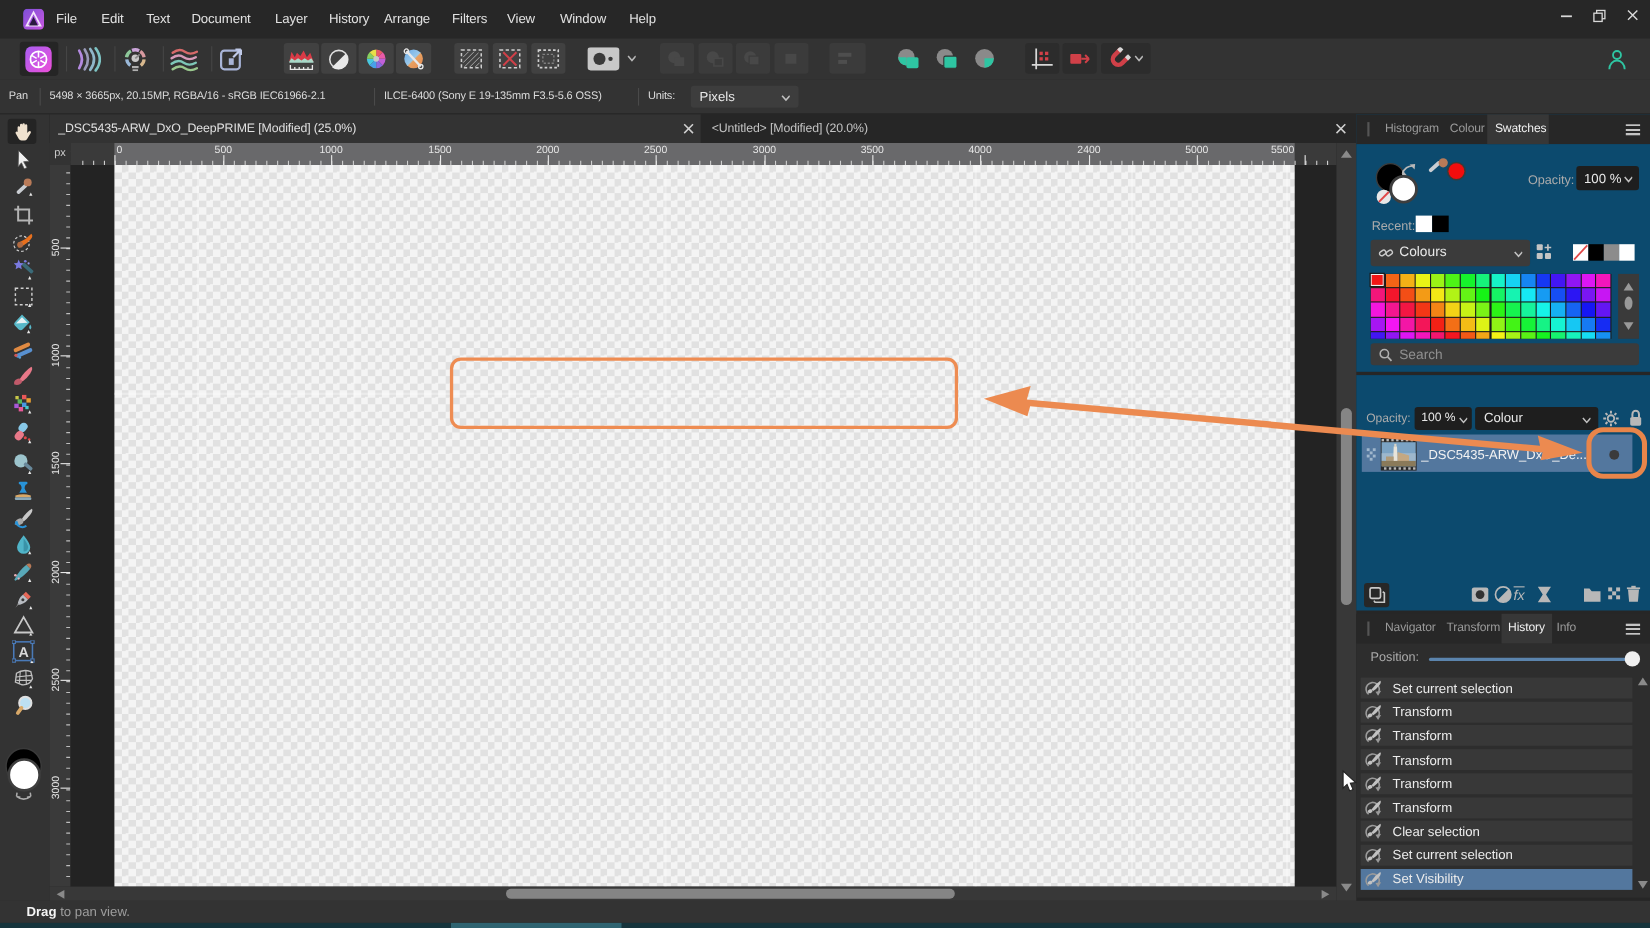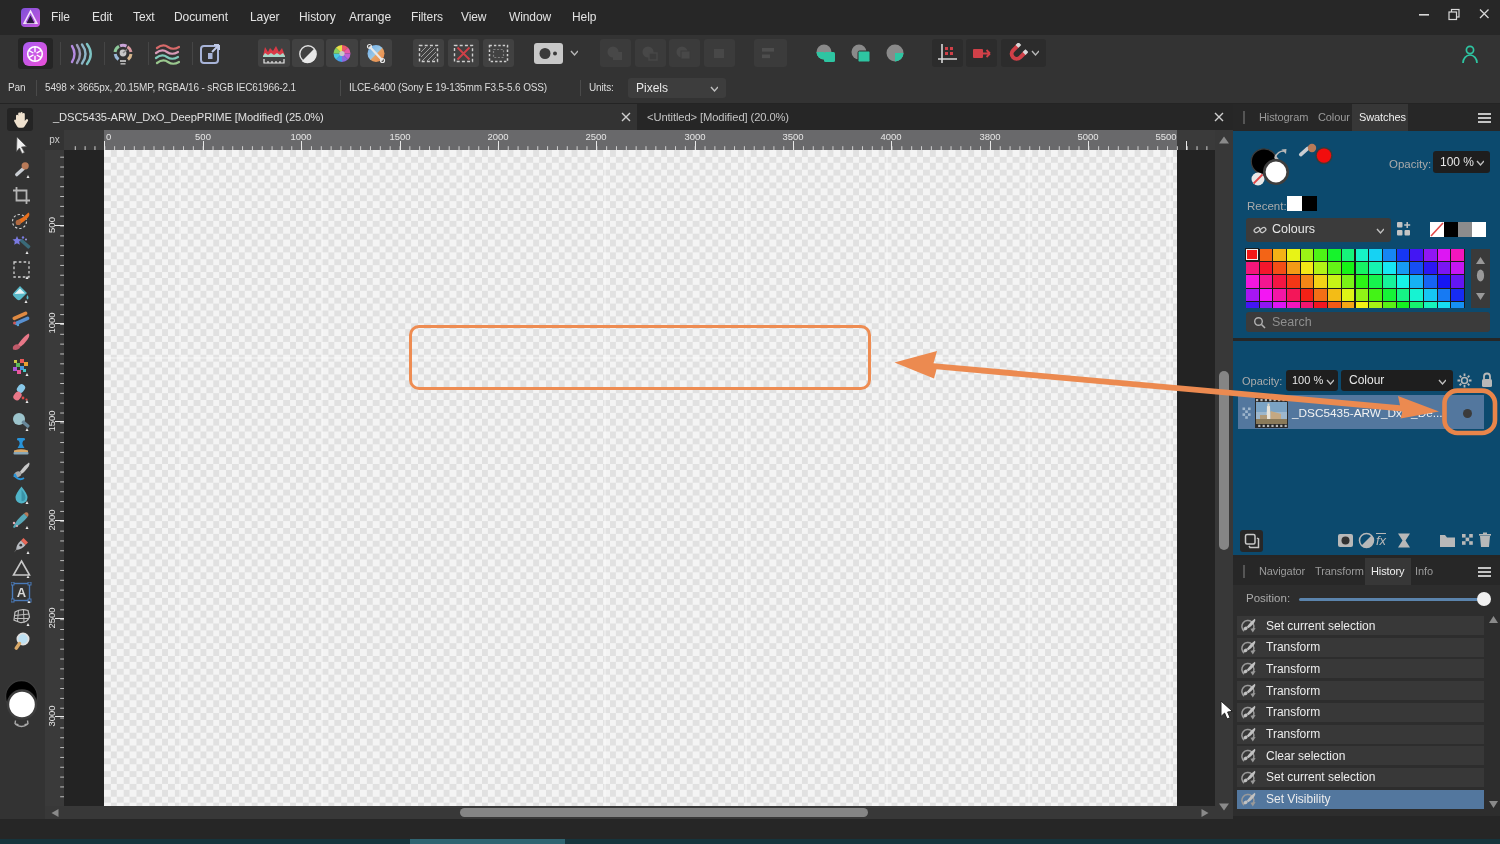--- a/index.html
+++ b/index.html
@@ -506,21 +506,21 @@
       <span class="rnum" style="left:434px">2000</span>
     <div class="rtickmaj" style="left:532px"></div>
       <span class="rnum" style="left:532px">2500</span>
     <div class="rtickmaj" style="left:631px"></div>
       <span class="rnum" style="left:631px">3000</span>
     <div class="rtickmaj" style="left:729px"></div>
       <span class="rnum" style="left:729px">3500</span>
     <div class="rtickmaj" style="left:827px"></div>
       <span class="rnum" style="left:827px">4000</span>
     <div class="rtickmaj" style="left:926px"></div>
-      <span class="rnum" style="left:926px">3800</span>
+      <span class="rnum" style="left:926px">2400</span>
     <div class="rtickmaj" style="left:1024px"></div>
       <span class="rnum" style="left:1024px">5000</span>
     <div class="rtickmaj" style="left:1122px"></div>
       <span class="rnum" style="left:1102px">5500</span>
   </div>
   <div class="abs" id="rulerV">
     <svg class="abs" style="left:0;top:0" width="19" height="676" viewBox="0 0 19 676">
         <path d="M15.2 7.50H19M15.2 17.34H19M15.2 27.18H19M15.2 37.02H19M15.2 46.86H19M15.2 56.70H19M15.2 66.54H19M15.2 76.38H19M15.2 86.22H19M15.2 96.06H19M15.2 105.90H19M15.2 115.74H19M15.2 125.58H19M15.2 135.42H19M15.2 145.26H19M15.2 155.10H19M15.2 164.94H19M15.2 174.78H19M15.2 184.62H19M15.2 194.46H19M15.2 204.30H19M15.2 214.14H19M15.2 223.98H19M15.2 233.82H19M15.2 243.66H19M15.2 253.50H19M15.2 263.34H19M15.2 273.18H19M15.2 283.02H19M15.2 292.86H19M15.2 302.70H19M15.2 312.54H19M15.2 322.38H19M15.2 332.22H19M15.2 342.06H19M15.2 351.90H19M15.2 361.74H19M15.2 371.58H19M15.2 381.42H19M15.2 391.26H19M15.2 401.10H19M15.2 410.94H19M15.2 420.78H19M15.2 430.62H19M15.2 440.46H19M15.2 450.30H19M15.2 460.14H19M15.2 469.98H19M15.2 479.82H19M15.2 489.66H19M15.2 499.50H19M15.2 509.34H19M15.2 519.18H19M15.2 529.02H19M15.2 538.86H19M15.2 548.70H19M15.2 558.54H19M15.2 568.38H19M15.2 578.22H19M15.2 588.06H19M15.2 597.90H19M15.2 607.74H19M15.2 617.58H19M15.2 627.42H19M15.2 637.26H19M15.2 647.10H19M15.2 656.94H19M15.2 666.78H19" stroke="#bdbdbd" stroke-width="1"></path>
       </svg>
     <div class="vtickmaj" style="top:95px"></div>
@@ -909,20 +909,23 @@
           <span style="position:absolute;left:29px;top:2.5px;font-size:12px;color:#ececec;white-space:nowrap">Set Visibility</span>
         </div>
       </div>
     <svg class="abs" style="left:255px;top:57px" width="11" height="9" viewBox="0 0 11 9">
         <path d="M5.5 1 L10 8 L1 8 Z" fill="#8a8a8a"></path>
       </svg>
     <svg class="abs" style="left:255px;top:242px" width="11" height="9" viewBox="0 0 11 9">
         <path d="M5.5 8 L10 1 L1 1 Z" fill="#8a8a8a"></path>
       </svg>
   </div>
+  <div class="abs" id="statusbar">
+    <span class="txt" style="left:24px;top:3px;font-size:12px;color:#f5f5f5;font-weight:bold">Drag <span style="font-weight:normal;color:#9d9d9d">to pan view.</span></span>
+  </div>
   <div class="abs" id="tealstrip">
       <div class="abs" style="left:410px;top:0;width:155px;height:5px;background:#2f6471"></div>
     </div>
   <svg class="abs" id="overlay" width="1500" height="844" viewBox="0 0 1500 844" style="left:0;top:0;pointer-events:none">
     <path d="M894.5 362.5 L937 351 L933.5 363.2 L1400 405.2 L1398 396 L1439 411.5 L1400.5 418.5 L1402.5 411.4 L936.5 369.3 L934 378.5 Z" fill="#ec8a50"></path>
     <rect x="1444.5" y="390.6" width="50.5" height="42.4" rx="13" fill="none" stroke="#e8854a" stroke-width="4.6"></rect>
     <path d="M1221 701 l0 15.5 l3.6 -3.4 l2.4 5.9 l3.1 -1.3 l-2.5 -5.7 l4.9 -0.6 Z" fill="#fff" stroke="#222" stroke-width="1"></path>
   </svg>
 </div>
 

